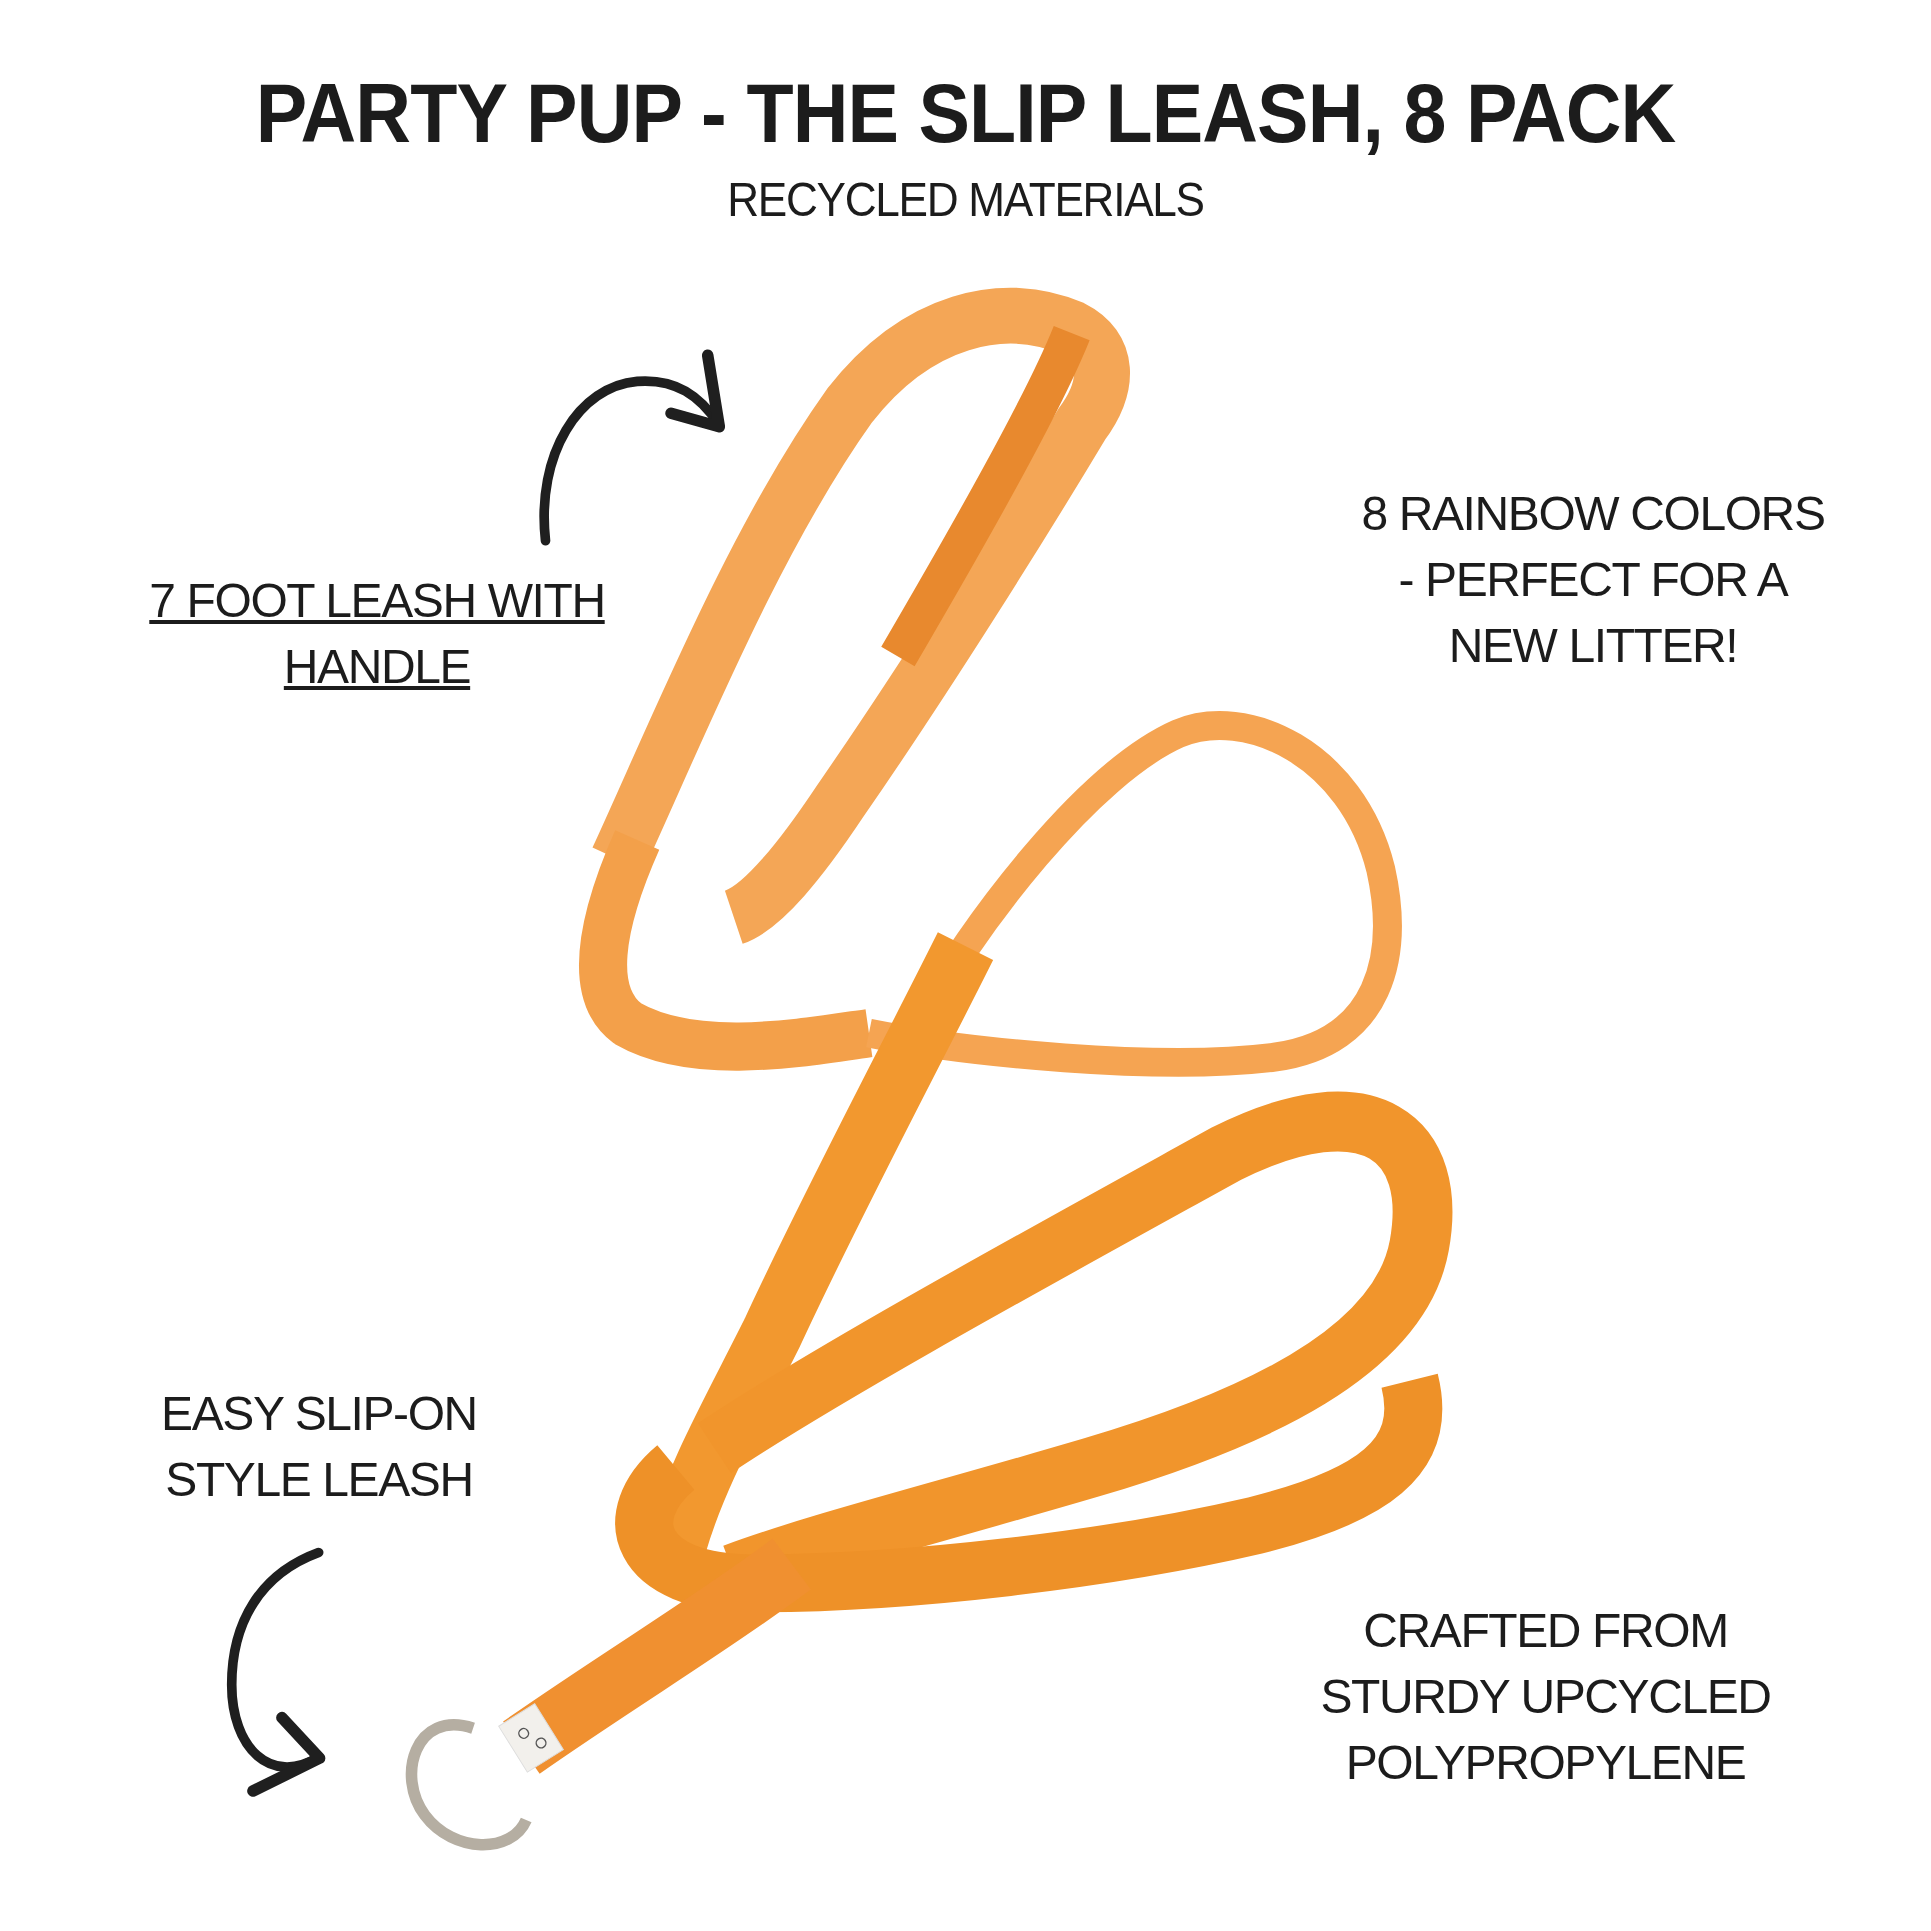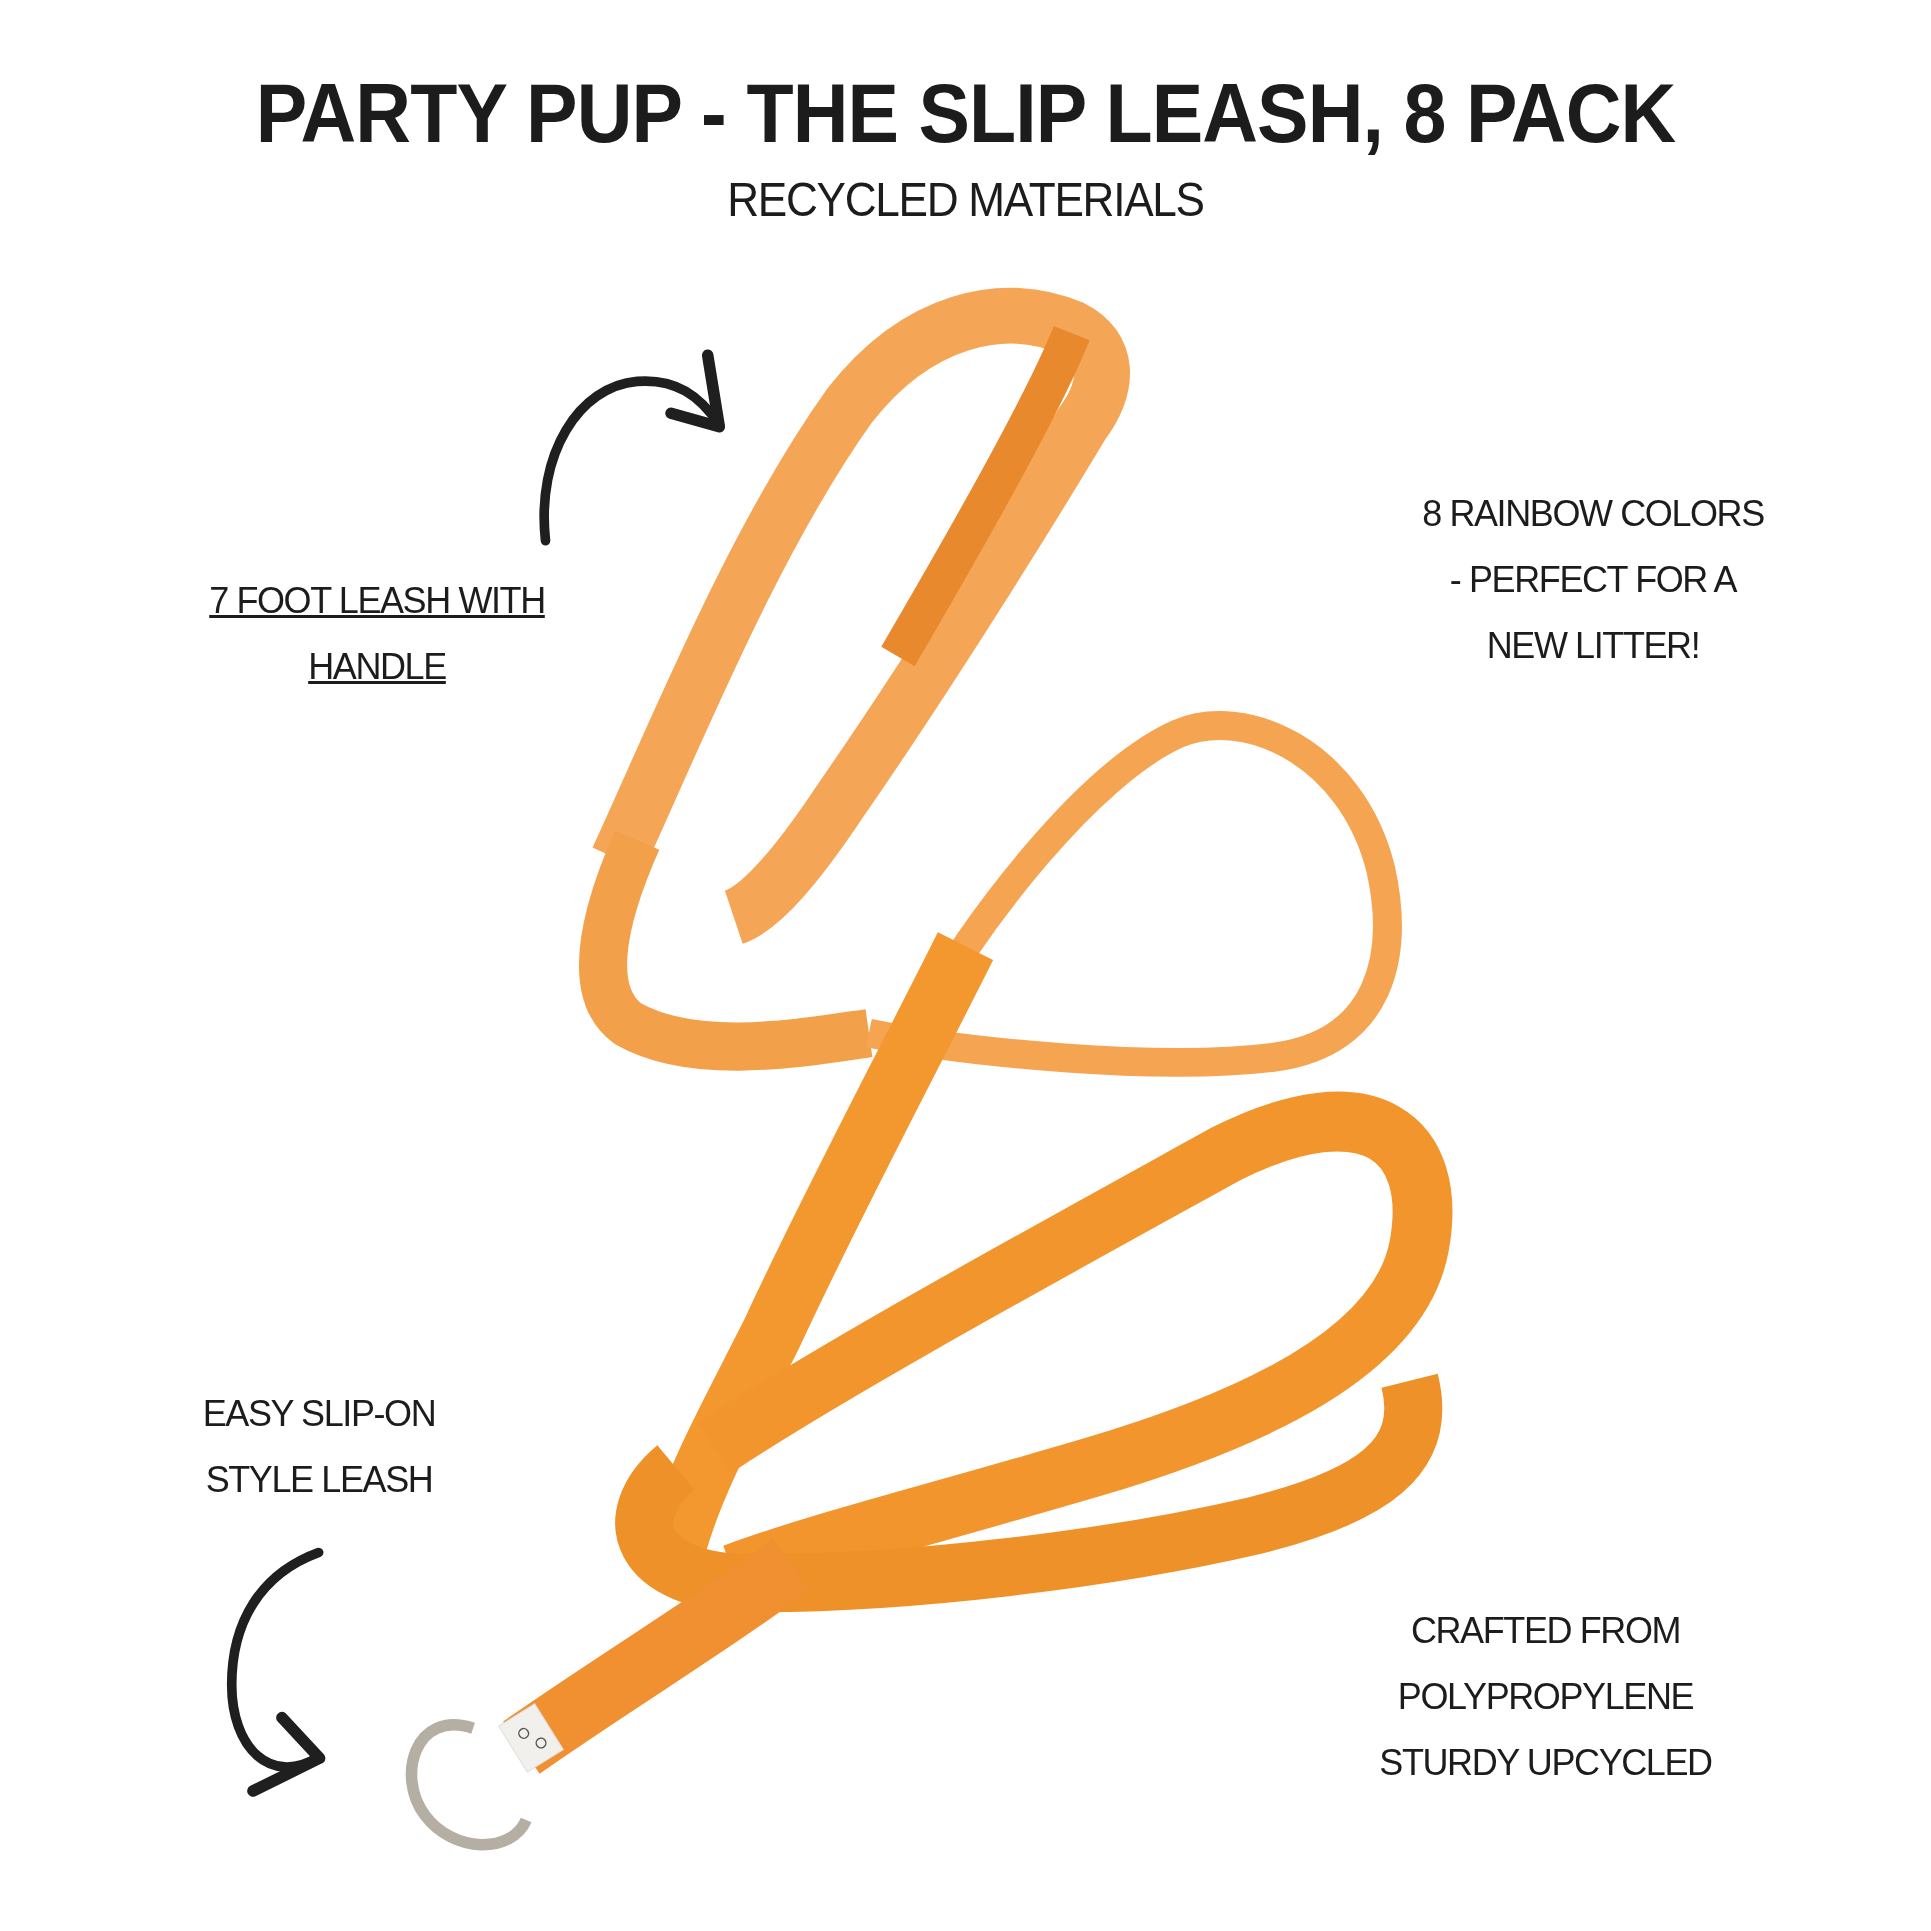--- a/index.html
+++ b/index.html
@@ -2,21 +2,21 @@
 <html><head>
 <meta charset="utf-8">
 <style>
   html, body { margin: 0; padding: 0; background: #ffffff; }
   body { width: 1931px; height: 1931px; position: relative; overflow: hidden;
          font-family: "Liberation Sans", sans-serif; color: #1c1c1c; }
   .title { position: absolute; left: 0; top: 66px; width: 1931px; text-align: center;
            font-size: 83px; font-weight: bold; letter-spacing: -1px; transform: scaleX(0.93); }
   .subtitle { position: absolute; left: 0; top: 172px; width: 1931px; text-align: center;
               font-size: 48px; letter-spacing: -1.4px; transform: scaleX(0.92); }
-  .callout { position: absolute; text-align: center; font-size: 36px; line-height: 66px;
+  .callout { position: absolute; text-align: center; font-size: 48px; line-height: 66px;
              letter-spacing: -1.4px; white-space: nowrap; }
   .callout span { display: block; }
   #c1 { left: 97px; top: 568px; width: 560px; text-decoration: underline; }
   #c2 { left: 1313px; top: 481px; width: 560px; }
   #c3 { left: 116px; top: 1381px; width: 406px; }
   #c4 { left: 1246px; top: 1598px; width: 599px; }
   svg.art { position: absolute; left: 0; top: 0; }
 </style>
 </head>
 <body>
@@ -73,16 +73,16 @@
   <span>8 RAINBOW COLORS</span>
   <span>- PERFECT FOR A</span>
   <span>NEW LITTER!</span>
 </div>
 <div class="callout" id="c3">
   <span>EASY SLIP-ON</span>
   <span>STYLE LEASH</span>
 </div>
 <div class="callout" id="c4">
   <span>CRAFTED FROM</span>
+  <span>STURDY UPCYCLED</span>
   <span>POLYPROPYLENE</span>
-  <span>STURDY UPCYCLED</span>
 </div>
 
 
 </body></html>

